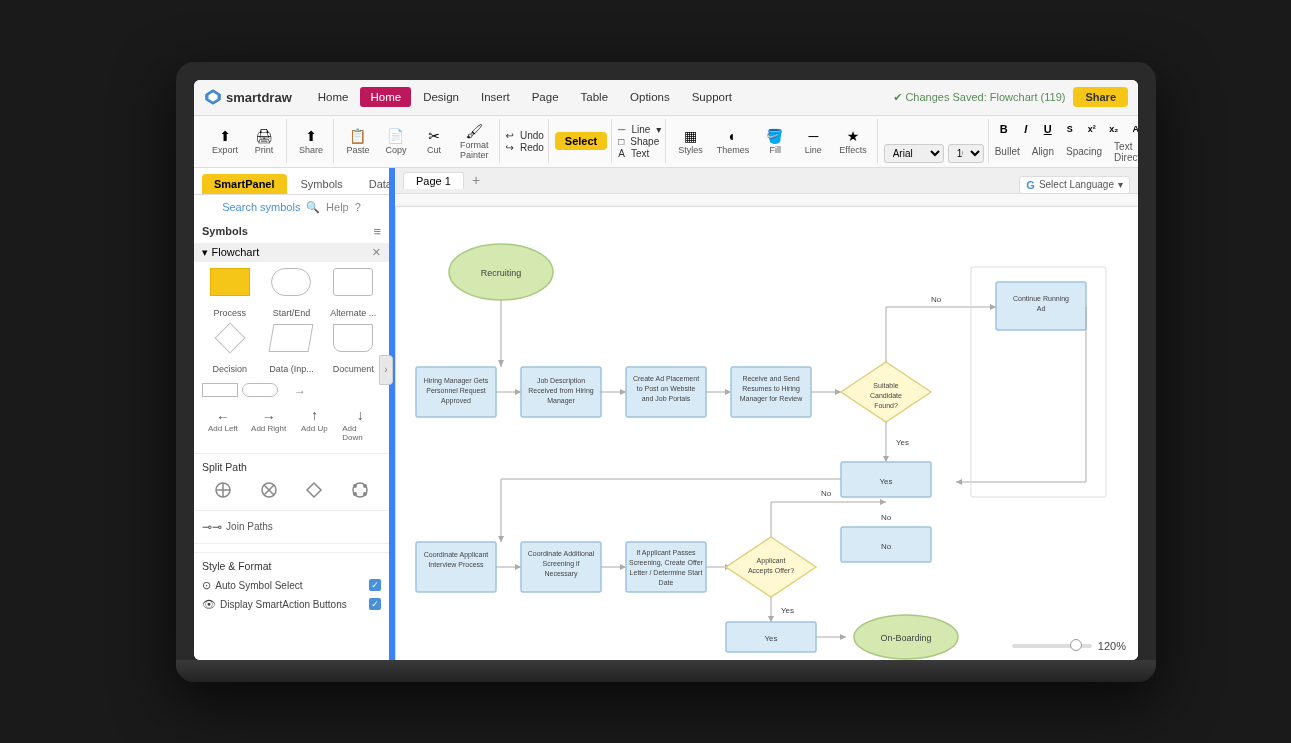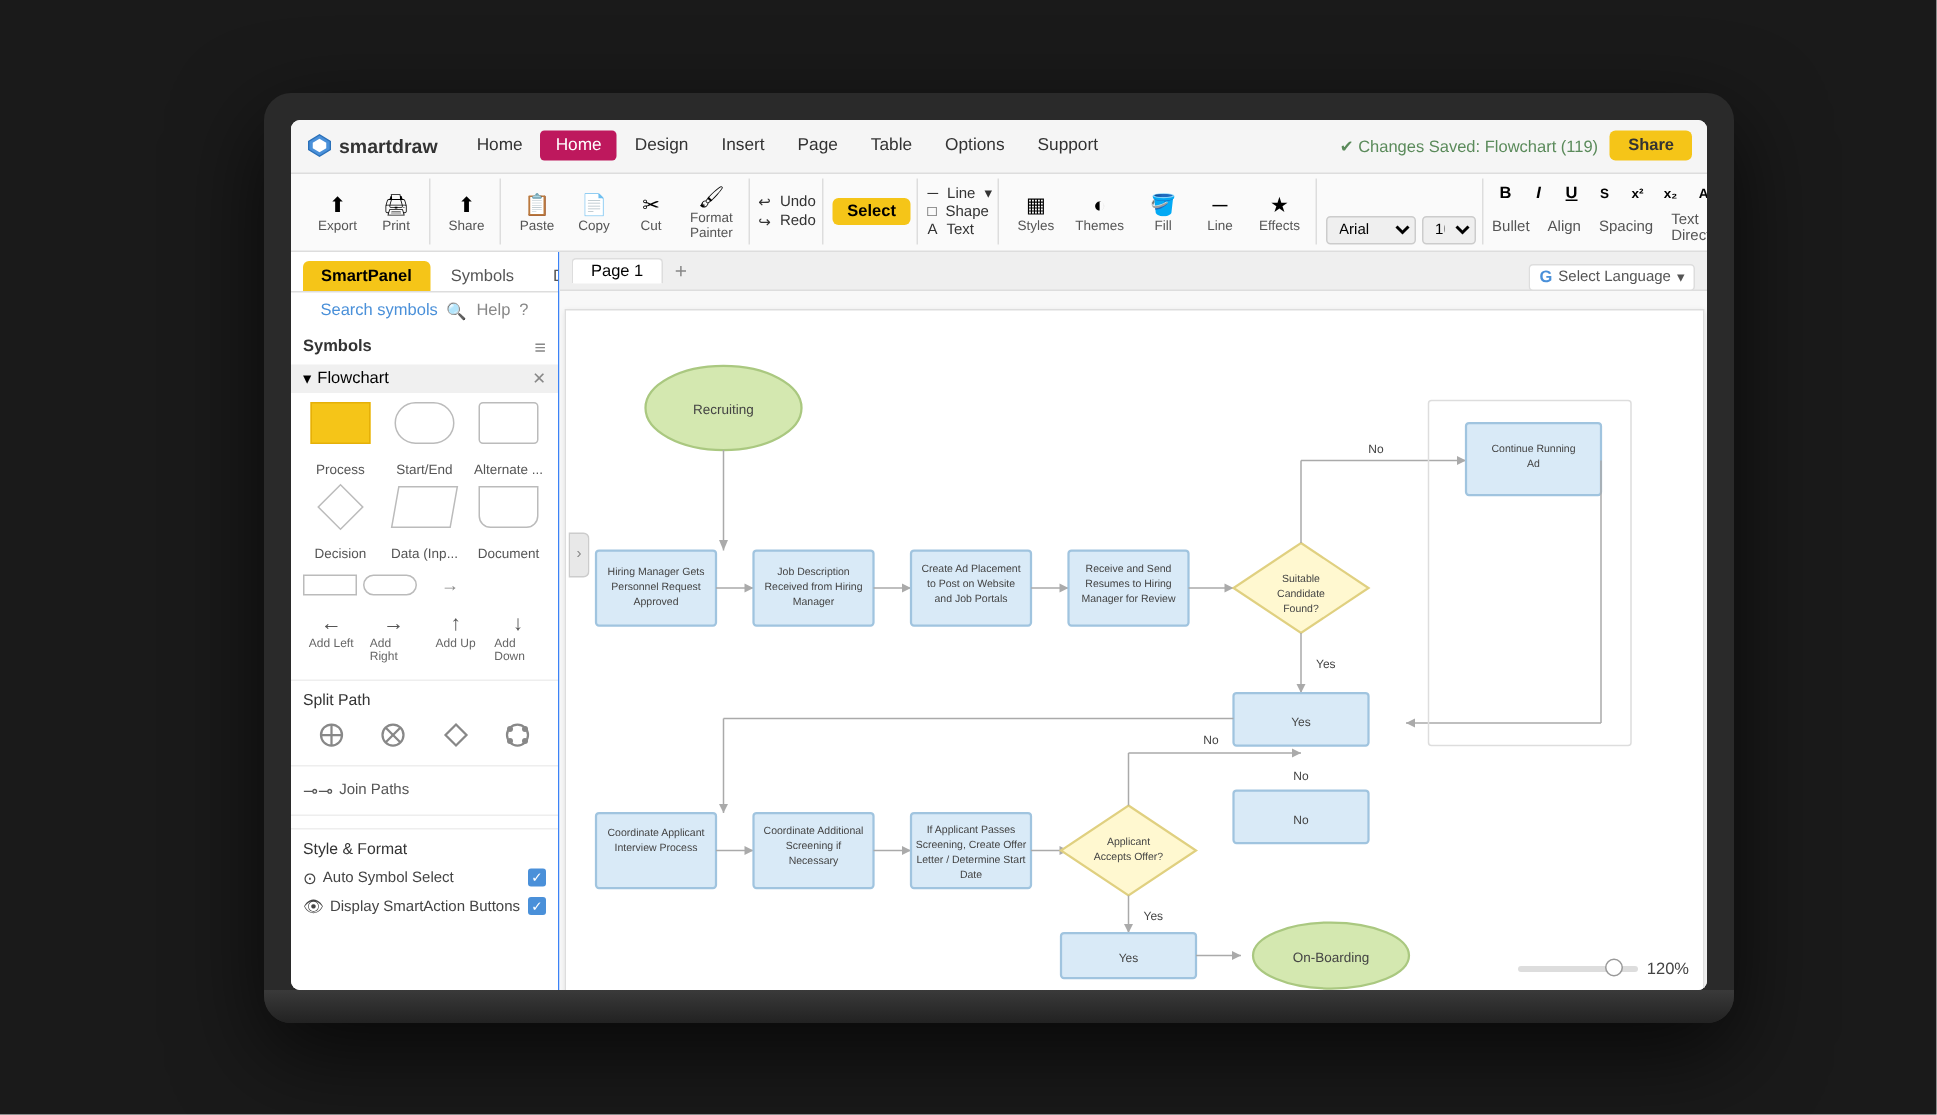--- a/index.html
+++ b/index.html
@@ -237,23 +237,23 @@
 
     
     .main-content {
       display: flex;
       flex: 1;
       overflow: hidden;
     }
 
     
     .sidebar {
-      width: 179px;
+      width: 201px;
       background: #fff;
-      border-right: 1px solid #3b82f6;
+      border-right: 6px solid #3b82f6;
       display: flex;
       flex-direction: column;
       overflow-y: auto;
       flex-shrink: 0;
     }
 
     .sidebar-tabs {
       display: flex;
       border-bottom: 1px solid #ddd;
       padding: 6px 8px 0 8px;

